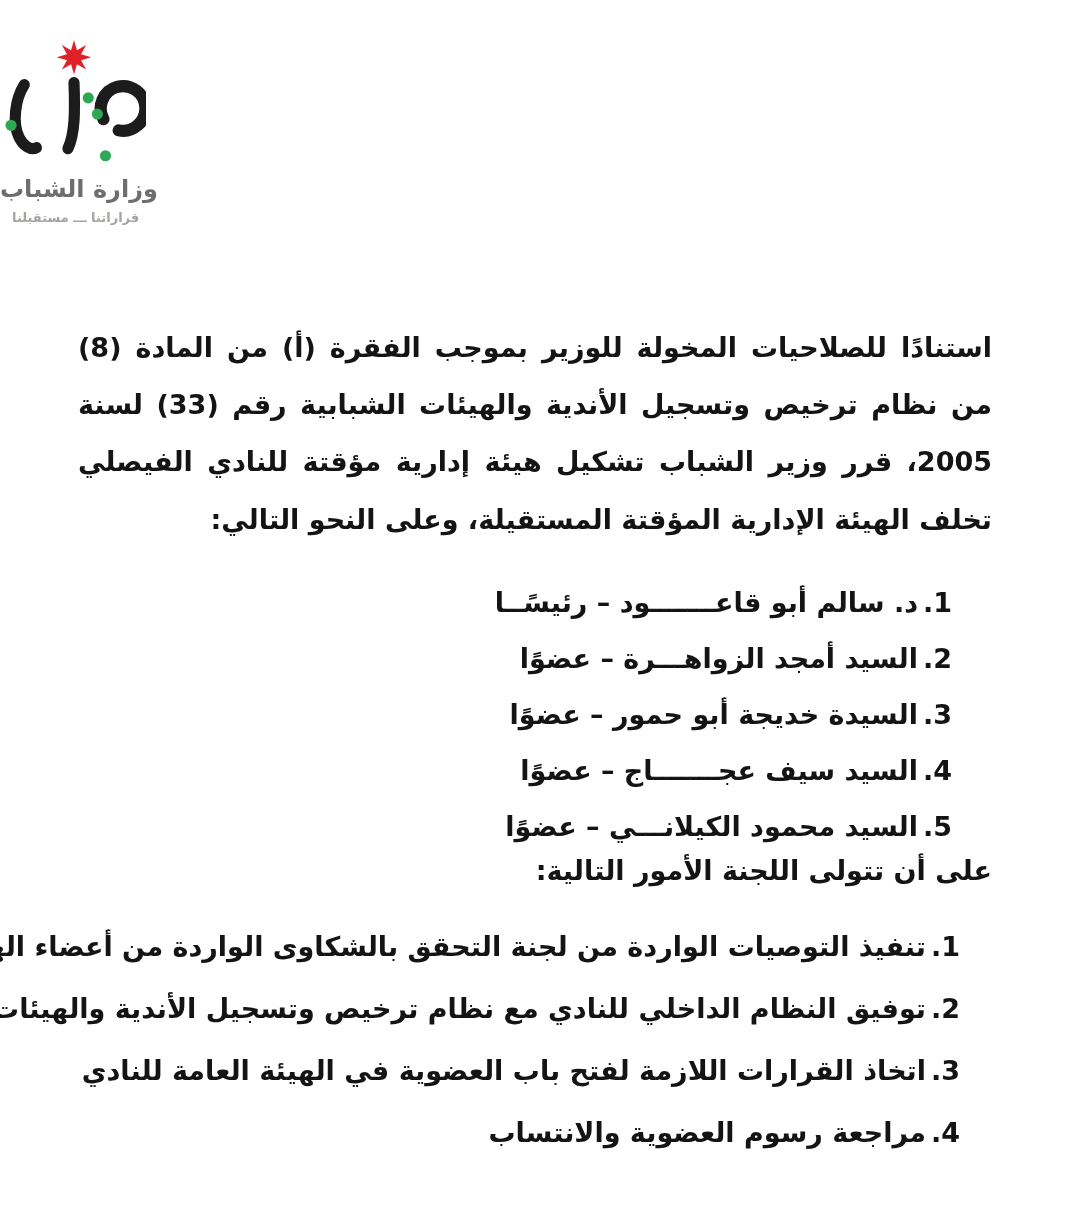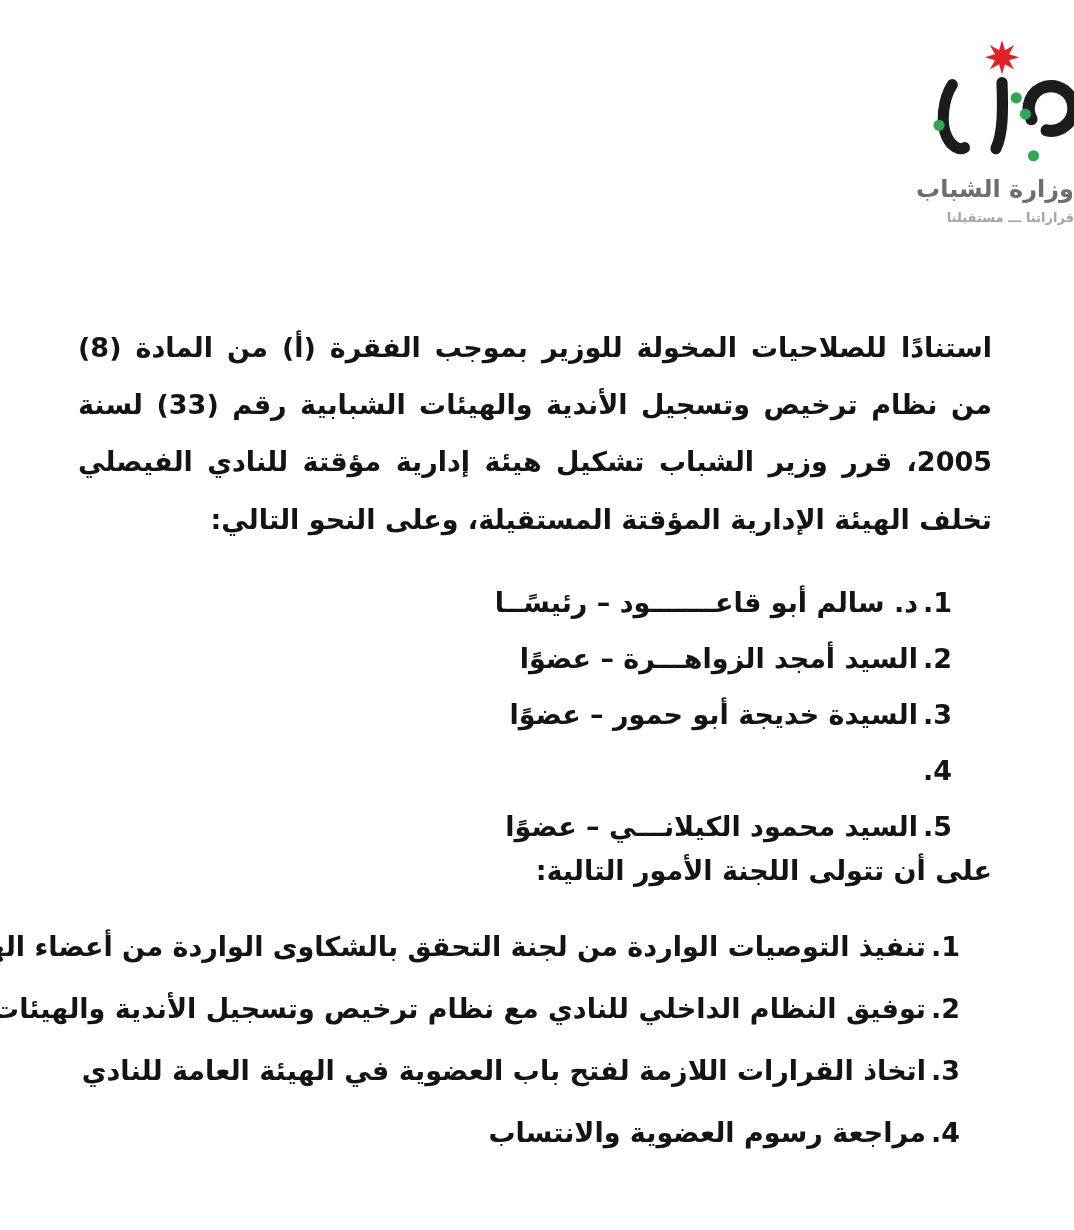--- a/index.html
+++ b/index.html
@@ -8,31 +8,31 @@
     font-family:"DejaVu Sans", sans-serif;
     direction:rtl;
     color:#161616;
     overflow:hidden;
   }
   .page { position:relative; width:1074px; height:1230px; background:#ffffff; }
 
   
   .logo-block {
     position:absolute; top:40px; left:0; right:0;
-    display:flex; flex-direction:column; align-items:flex-start;
+    display:flex; flex-direction:column; align-items:flex-end;
   }
   .logo-mark { width:146px; height:132px; }
   .ministry-name {
     margin-top:3px;
     font-size:24px; font-weight:bold; color:#6e6e6e;
     letter-spacing:0.5px;
   }
   .tagline {
     margin-top:7px;
-    font-size:13px; font-weight:bold; color:#a6a3a0;
+    font-size:13px; font-weight:bold; color:#a6a3a0;margin-left:12px;
   }
 
   
   .content { position:absolute; top:292px; right:82px; left:78px; }
 
   .intro {
     font-size:27px; font-weight:bold; line-height:2.12;
     text-align:justify; text-align-last:right;
     color:#141414;
   }
@@ -94,20 +94,21 @@
           <span class="txt">السيد أمجد الزواهـــرة – عضوًا</span>
         </div>
 
         <div class="list-row">
           <span class="num">3.</span>
           <span class="txt">السيدة خديجة أبو حمور – عضوًا</span>
         </div>
 
         <div class="list-row">
           <span class="num">4.</span>
+          <span class="txt">السيد سيف عجـــــــاج – عضوًا</span>
         </div>
 
         <div class="list-row">
           <span class="num">5.</span>
           <span class="txt">السيد محمود الكيلانـــي – عضوًا</span>
         </div>
       </div>
 
     <div class="tasks-heading">على أن تتولى اللجنة الأمور التالية:</div>
 

